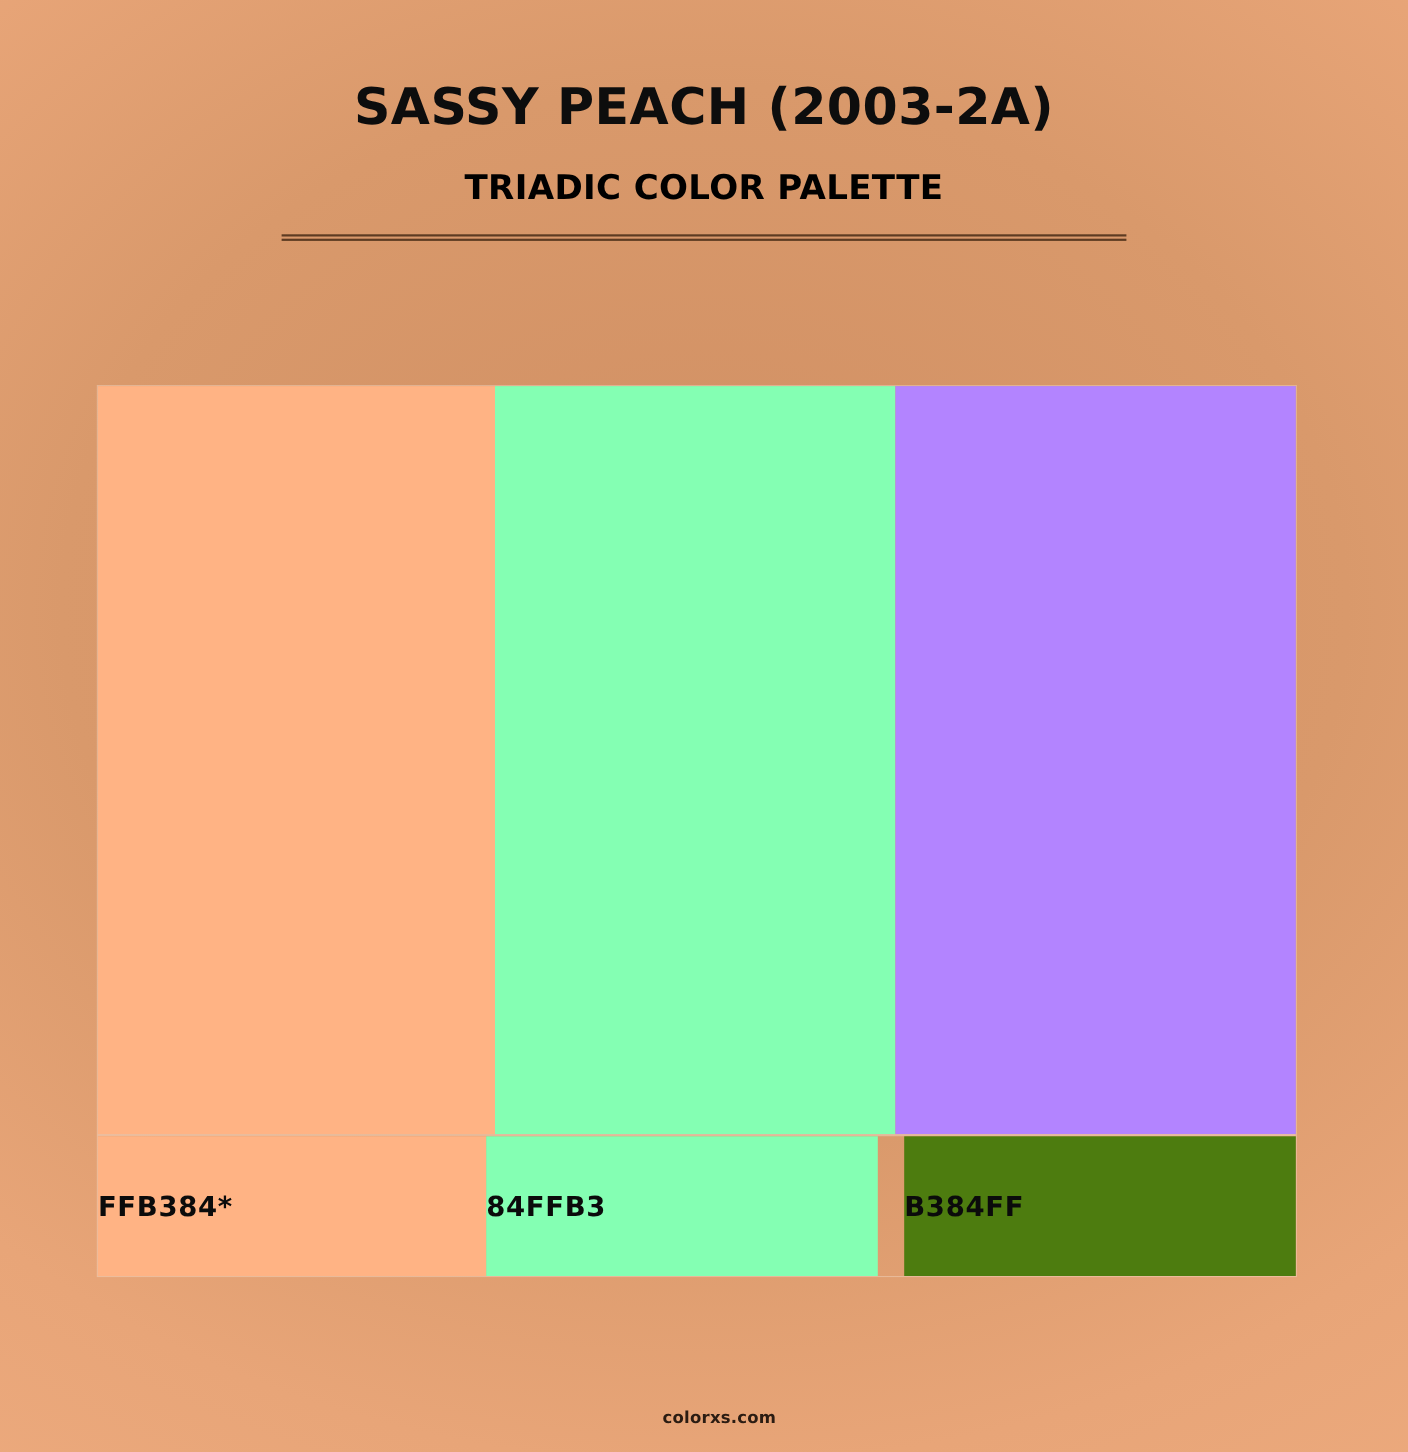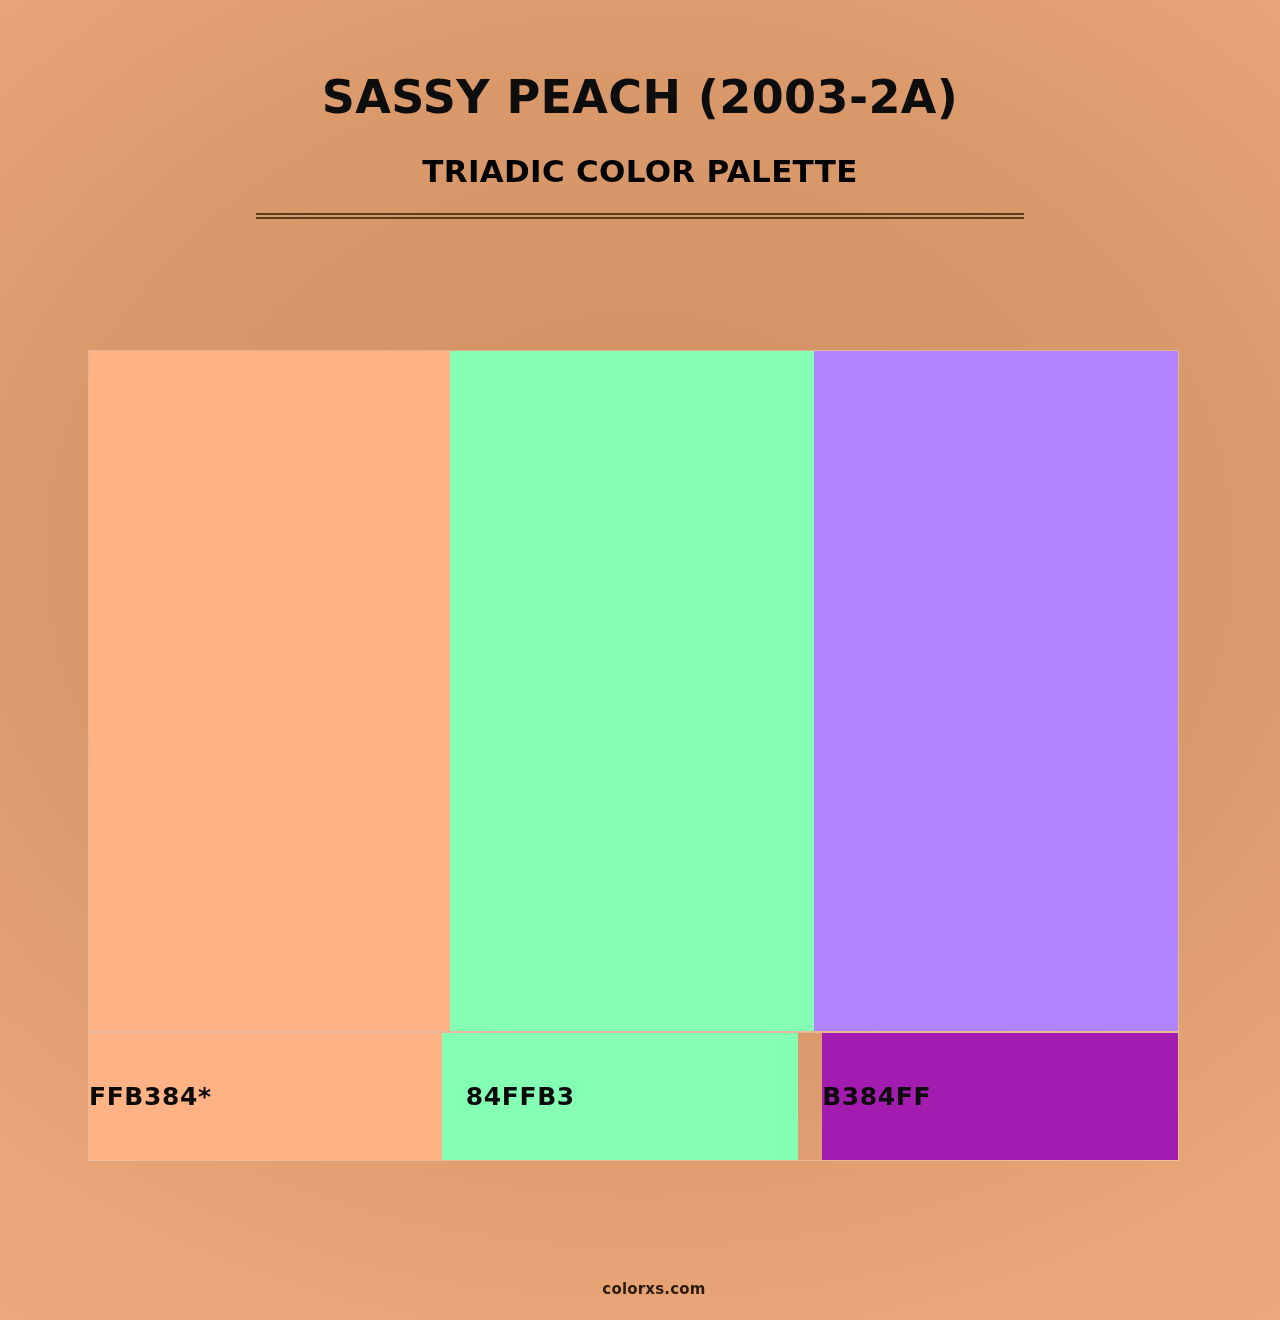--- a/index.html
+++ b/index.html
@@ -93,21 +93,21 @@
   .swatch-c { width: 364px; }
 
   .label-cell {
     height: 100%;
     display: flex;
     align-items: center;
     justify-content: flex-start;
   }
 
   .label-cell-a { width: 361px; }
-  .label-cell-b { width: 364px; padding-left: 24px; }
+  .label-cell-b { width: 364px; }
   .label-cell-c { width: 364px; }
 
   .hex-label {
     font-family: "DejaVu Sans", sans-serif;
     font-size: 25px;
     font-weight: 700;
     letter-spacing: 0.6px;
     color: #0b0b0b;
   }
 
@@ -148,21 +148,21 @@
       <div class="swatch swatch-c" style="background-color: rgb(179, 132, 255);"></div>
     </div>
 
     <div class="label-row">
       <div class="label-cell label-cell-a" style="background-color: rgb(255, 179, 132);">
         <span class="hex-label">FFB384*</span>
       </div>
       <div class="label-cell label-cell-b" style="background-color: rgb(132, 255, 179);">
         <span class="hex-label">84FFB3</span>
       </div>
-      <div class="label-cell label-cell-c" style="background-color: #a21caf; margin-left: 24px;">
+      <div class="label-cell label-cell-c" style="background-color: #4d7c0f; margin-left: 24px;">
         <span class="hex-label">B384FF</span>
       </div>
     </div>
 
   </div>
 
   <div class="footer">
     <span class="footer-text">colorxs.com</span>
   </div>
 

